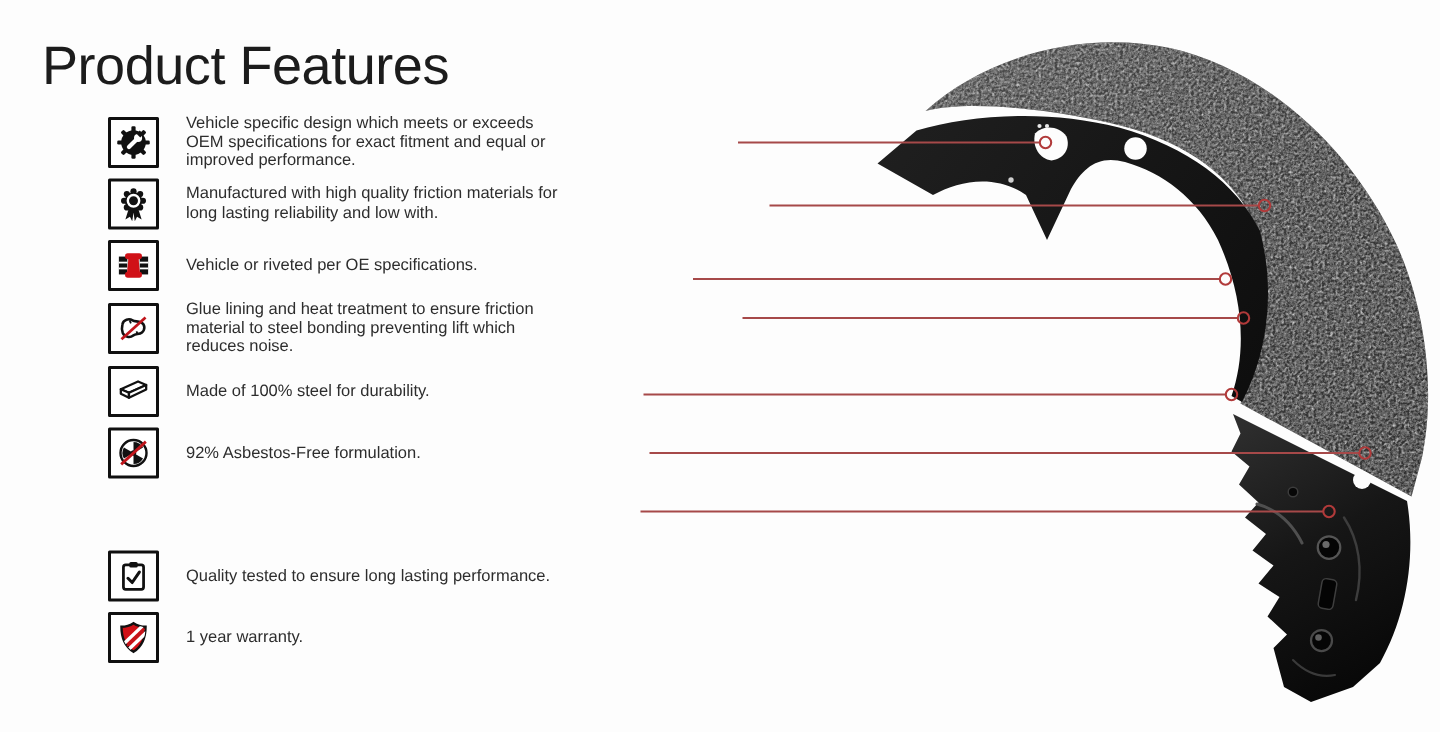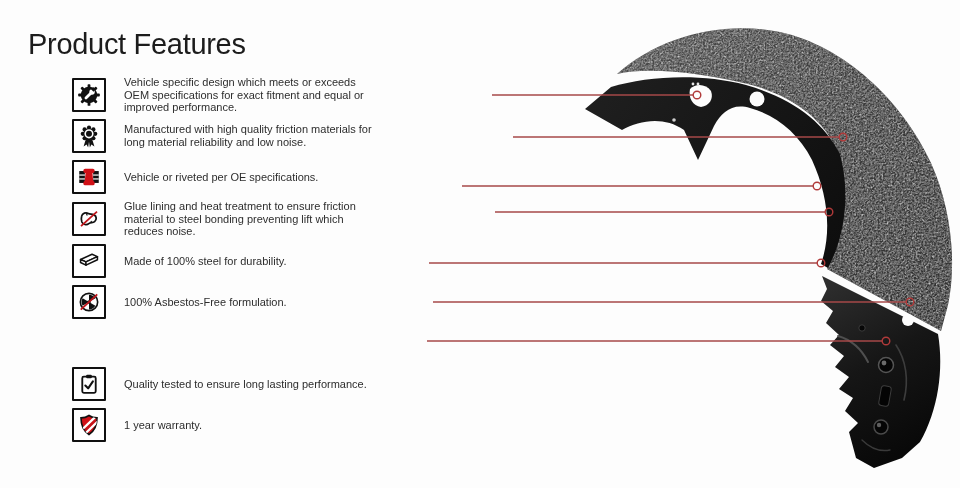--- a/index.html
+++ b/index.html
@@ -1,21 +1,21 @@
 <!DOCTYPE html>
 <html><head>
 <meta charset="utf-8">
 <style>
   html,body{margin:0;padding:0;}
   body{width:960px;height:488px;background:#fdfdfd;font-family:"Liberation Sans",sans-serif;overflow:hidden;}
   #canvas{position:relative;width:960px;height:488px;}
 
   .page-title{
     position:absolute;left:28px;top:26px;
-    font-size:29px;line-height:36px;font-weight:400;color:#1c1c1c;letter-spacing:-0.3px;
+    font-size:36px;line-height:36px;font-weight:400;color:#1c1c1c;letter-spacing:-0.3px;
   }
 
   .feature-list{position:absolute;left:0;top:0;width:480px;height:488px;}
   .feature-row{position:absolute;left:28px;display:flex;align-items:center;height:34px;padding-left:44px;}
   .icon-box{
     width:34px;height:34px;box-sizing:border-box;flex:0 0 34px;
     border:2.5px solid #101010;background:#ffffff;border-radius:1px;
     display:flex;align-items:center;justify-content:center;
   }
   .icon-box svg{display:block;}
@@ -145,21 +145,21 @@
               <circle cx="12" cy="4.2" r="1.9"></circle>
             <circle cx="16.1" cy="14.1" r="1.9"></circle>
               <circle cx="7.9" cy="5.9" r="1.9"></circle>
             <circle cx="16.1" cy="5.9" r="1.9"></circle>
               <circle cx="7.9" cy="14.1" r="1.9"></circle>
           </g>
           <circle cx="12" cy="10" r="3.5" fill="none" stroke="#ffffff" stroke-width="1.5"></circle>
         </svg>
       </div>
       <div class="feature-text">Manufactured with high quality friction materials for
-long material reliability and low noise.</div>
+long lasting reliability and low with.</div>
     </div>
 
     <div class="feature-row" style="top:160px">
       <div class="icon-box">
         <svg width="26" height="26" viewBox="0 0 24 24">
           <path d="M3,6.5 H8.2 V17.5 H3 Z" fill="#111111"></path>
           <path d="M15.8,6.5 H21 V17.5 H15.8 Z" fill="#111111"></path>
           <g stroke="#ffffff" stroke-width="1.1">
             <line x1="3" y1="10.2" x2="8.2" y2="10.2"></line>
               <line x1="3" y1="13.8" x2="8.2" y2="13.8"></line>
@@ -208,21 +208,21 @@
           <circle cx="12" cy="12" r="8" fill="#ffffff" stroke="#111111" stroke-width="1.5"></circle>
           <g fill="#111111">
             <path d="M12,12 L12,5.2 A6.8,6.8 0 0 1 17.9,8.6 Z"></path>
             <path d="M12,12 L12,5.2 A6.8,6.8 0 0 1 17.9,8.6 Z" transform="rotate(120 12 12)"></path>
             <path d="M12,12 L12,5.2 A6.8,6.8 0 0 1 17.9,8.6 Z" transform="rotate(240 12 12)"></path>
             <circle cx="12" cy="12" r="1.7"></circle>
           </g>
           <line x1="4.4" y1="19" x2="19.6" y2="5" stroke="#c0151b" stroke-width="1.7"></line>
         </svg>
       </div>
-      <div class="feature-text">100% Asbestos-Free formulation.</div>
+      <div class="feature-text">92% Asbestos-Free formulation.</div>
     </div>
 
 
     <div class="feature-row" style="top:367px">
       <div class="icon-box">
         <svg width="26" height="26" viewBox="0 0 24 24">
           <rect x="5.8" y="5.2" width="12.4" height="15" rx="1.4" fill="#ffffff" stroke="#111111" stroke-width="1.7"></rect>
           <rect x="9.4" y="3.4" width="5.2" height="3.4" rx="1" fill="#111111"></rect>
           <path d="M8.6,13.4 L11.2,16 L15.6,9.6" fill="none" stroke="#111111" stroke-width="1.9" stroke-linecap="round" stroke-linejoin="round"></path>
         </svg>

